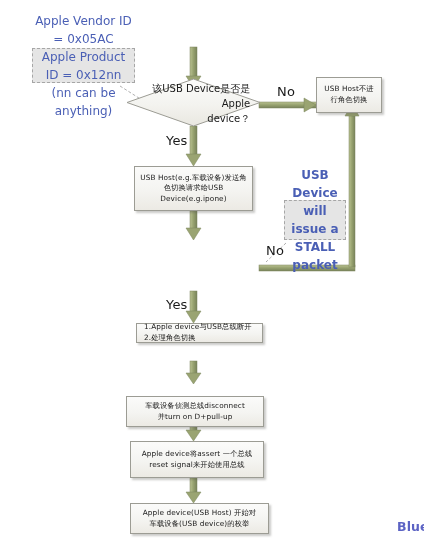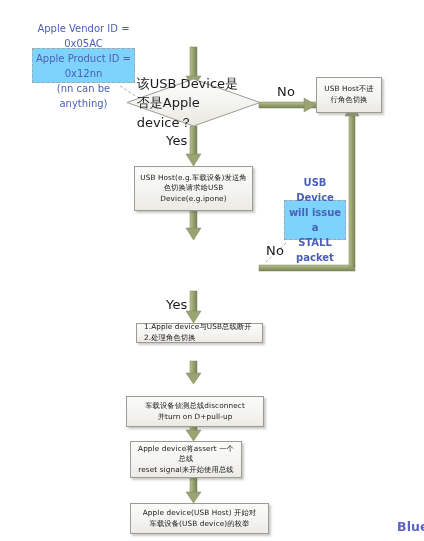--- a/index.html
+++ b/index.html
@@ -51,34 +51,34 @@
     left: 0; top: 0;
     width: 100%;
     height: 100%;
   }
   .diamond-label {
     position: absolute;
     left: 8%;
     top: 50%;
     width: 84%;
     transform: translateY(-50%);
-    text-align: left;
-    font-size: 13px;
+    text-align: right;
+    font-size: 10px;
     line-height: 1.5;
     color: #1a1a1a;
     white-space: pre-line;
   }
   
   .note {
     position: absolute;
     box-sizing: border-box;
     border: 1px dashed #a6a6a6;
-    background: #7dd3fc;
+    background: #e5e5e5;
     color: #4a5fb5;
-    font-size: 10px;
+    font-size: 12px;
     line-height: 1.5;
     text-align: center;
     display: flex;
     align-items: center;
     justify-content: center;
     padding: 1px 2px;
     white-space: pre-line;
   }
   
   .conn {
@@ -204,21 +204,21 @@
   <div class="node proc" style="left:136px; top:323px; width:127px; height:20px; justify-content:flex-start;">
     <span class="txt" style="text-align:left; padding-left:3px;">1.Apple device与USB总线断开
 2.处理角色切换</span>
   </div>
 
   <div class="node proc" style="left:126px; top:396px; width:138px; height:31px;">
     <span class="txt">车载设备侦测总线disconnect
 并turn on D+pull-up</span>
   </div>
 
-  <div class="node proc" style="left:130px; top:441px; width:112px; height:37px;">
+  <div class="node proc" style="left:130px; top:441px; width:134px; height:37px;">
     <span class="txt">Apple device将assert 一个总线
 reset signal来开始使用总线</span>
   </div>
 
   <div class="node proc" style="left:130px; top:503px; width:139px; height:31px;justify-content:flex-end;">
     <span class="txt">Apple device(USB Host) 开始对
 车载设备(USB device)的枚举</span>
   </div>
 
   <div class="note" style="left:32px; top:48px; width:103px; height:35px;">

